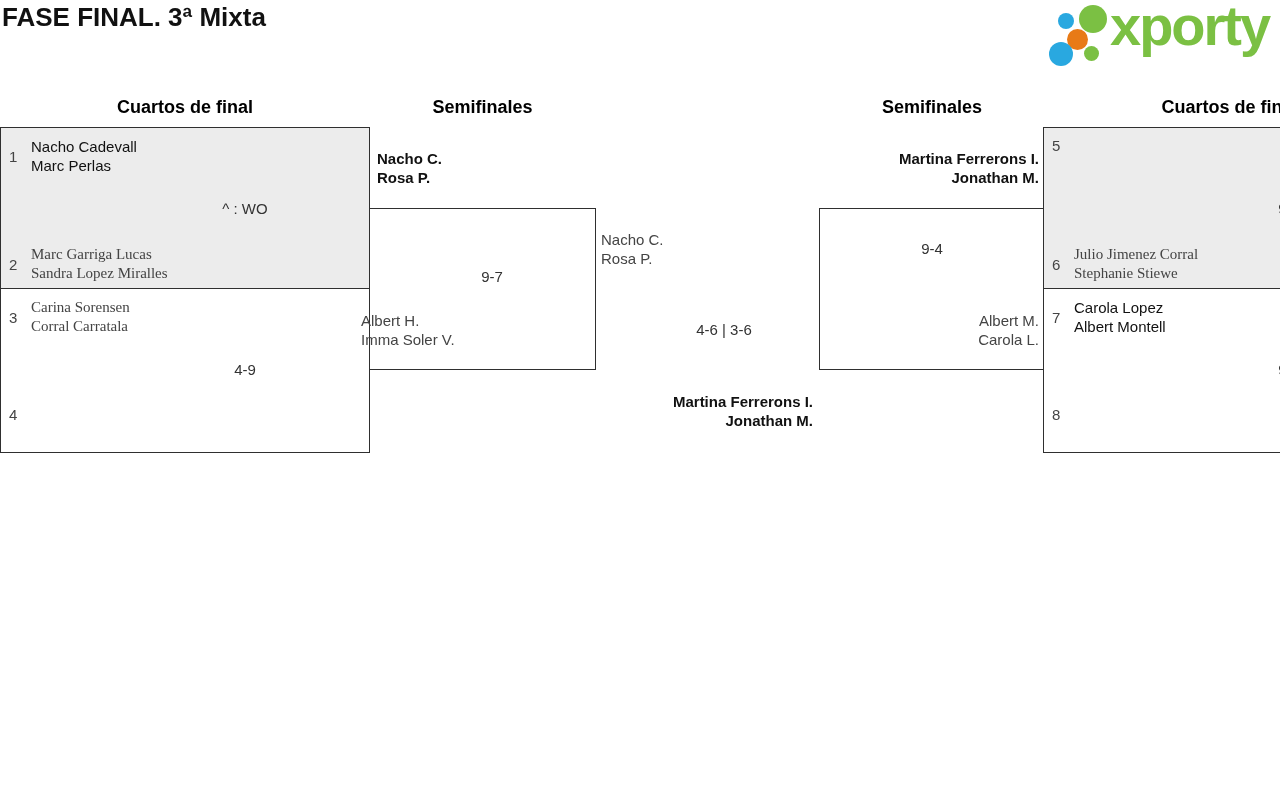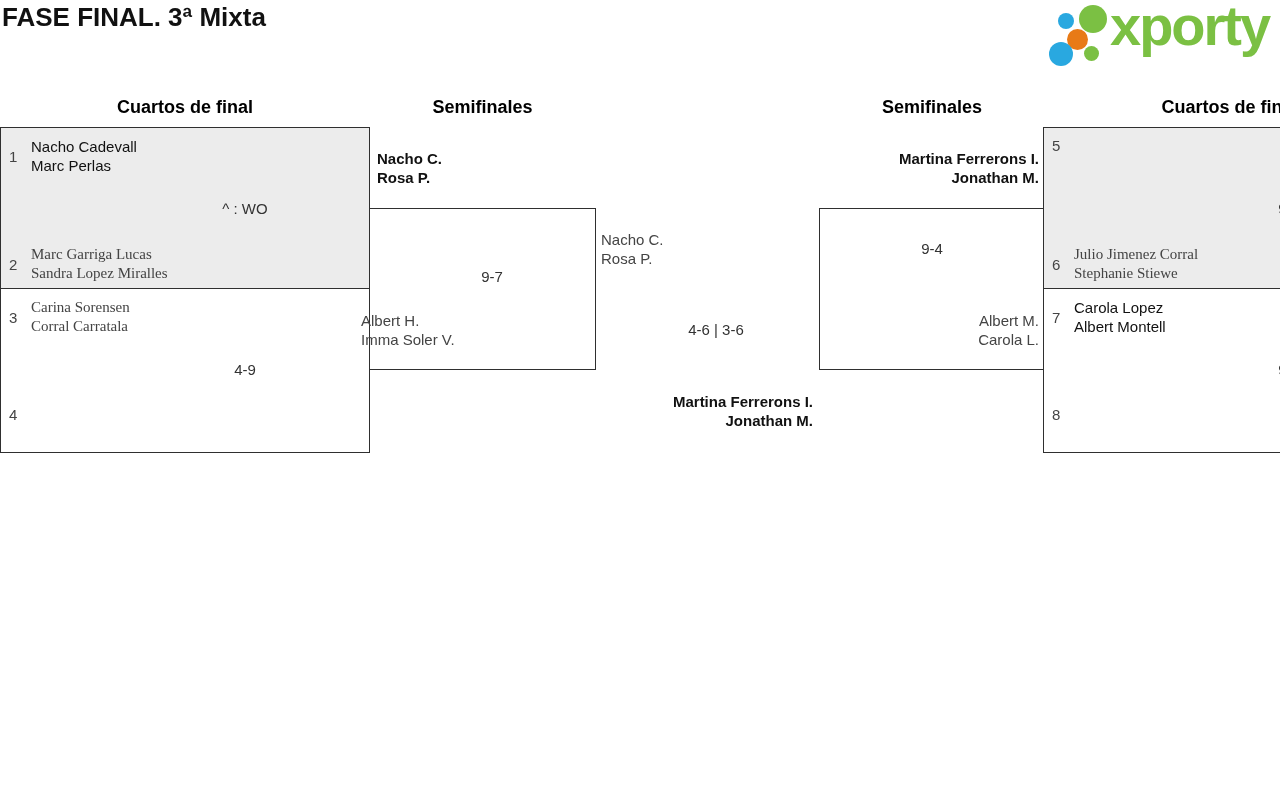--- a/index.html
+++ b/index.html
@@ -58,21 +58,21 @@
   .pair{position:absolute;font-size:15px;line-height:19px;white-space:nowrap;}
   .pair.bold{font-weight:bold;color:#111;}
   .pair.plain{color:#444;}
   .sfL-adv {left:377px;top:149px;}
   .sfL-score{left:369px;top:240px;width:246px;text-align:center;font-size:15px;color:#333;position:absolute;margin-top:28px;}
   .sfL-opp {left:361px;top:311px;}
   .sfR-adv {left:820px;top:149px;width:219px;text-align:right;}
   .sfR-score{left:819px;top:240px;width:226px;text-align:center;font-size:15px;color:#333;position:absolute;}
   .sfR-opp {left:820px;top:311px;width:219px;text-align:right;}
   .fin-top {left:601px;top:230px;}
-  .fin-score{left:595px;top:321px;width:242px;text-align:center;font-size:15px;color:#333;position:absolute;}
+  .fin-score{left:595px;top:321px;width:242px;text-align:center;font-size:15px;color:#333;position:absolute;padding-left:8px;}
   .fin-bottom{left:595px;top:392px;width:218px;text-align:right;}
 </style>
 </head>
 <body>
 
 <div id="page">
 
   <div class="title">
     <div>FASE FINAL. 3ª Mixta</div>
   </div>

